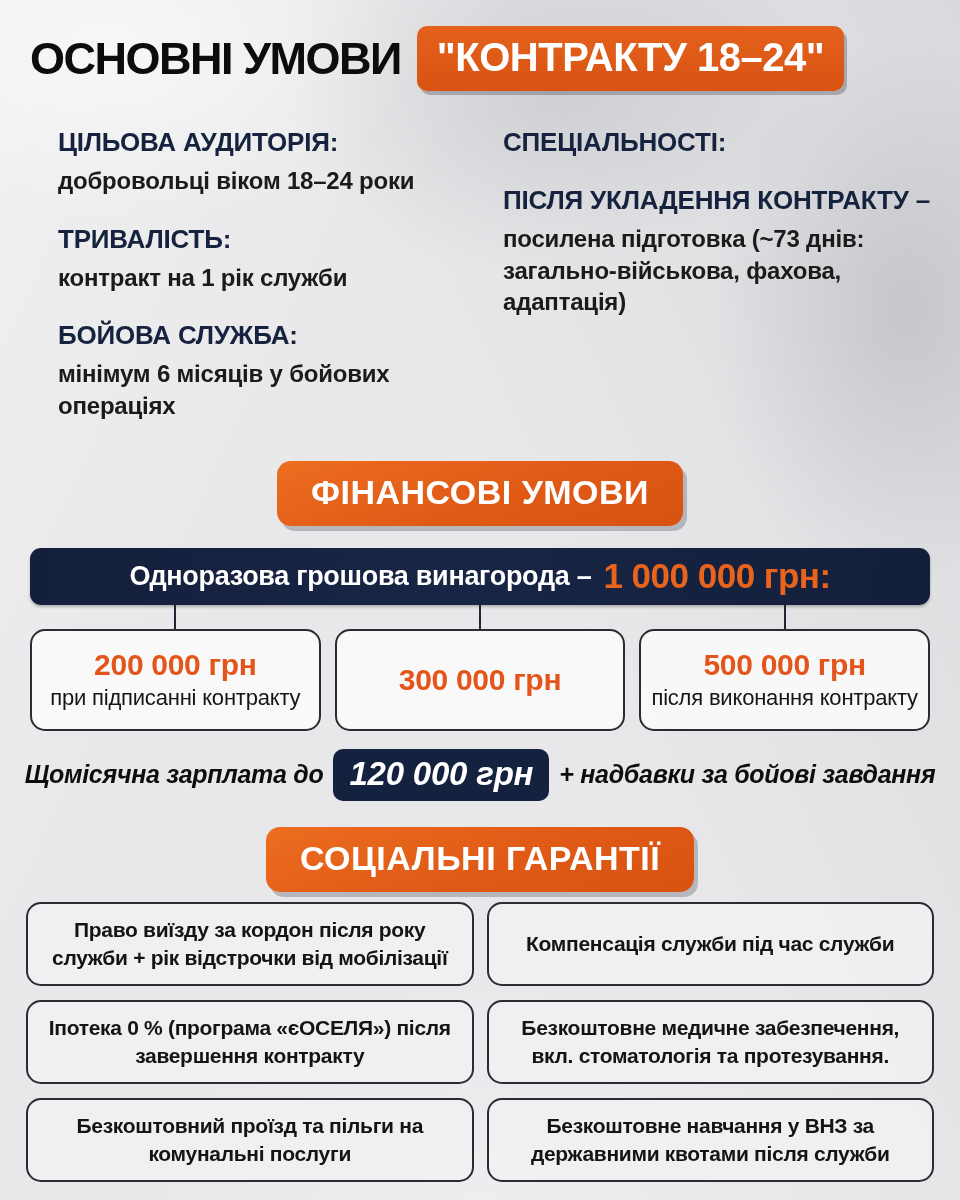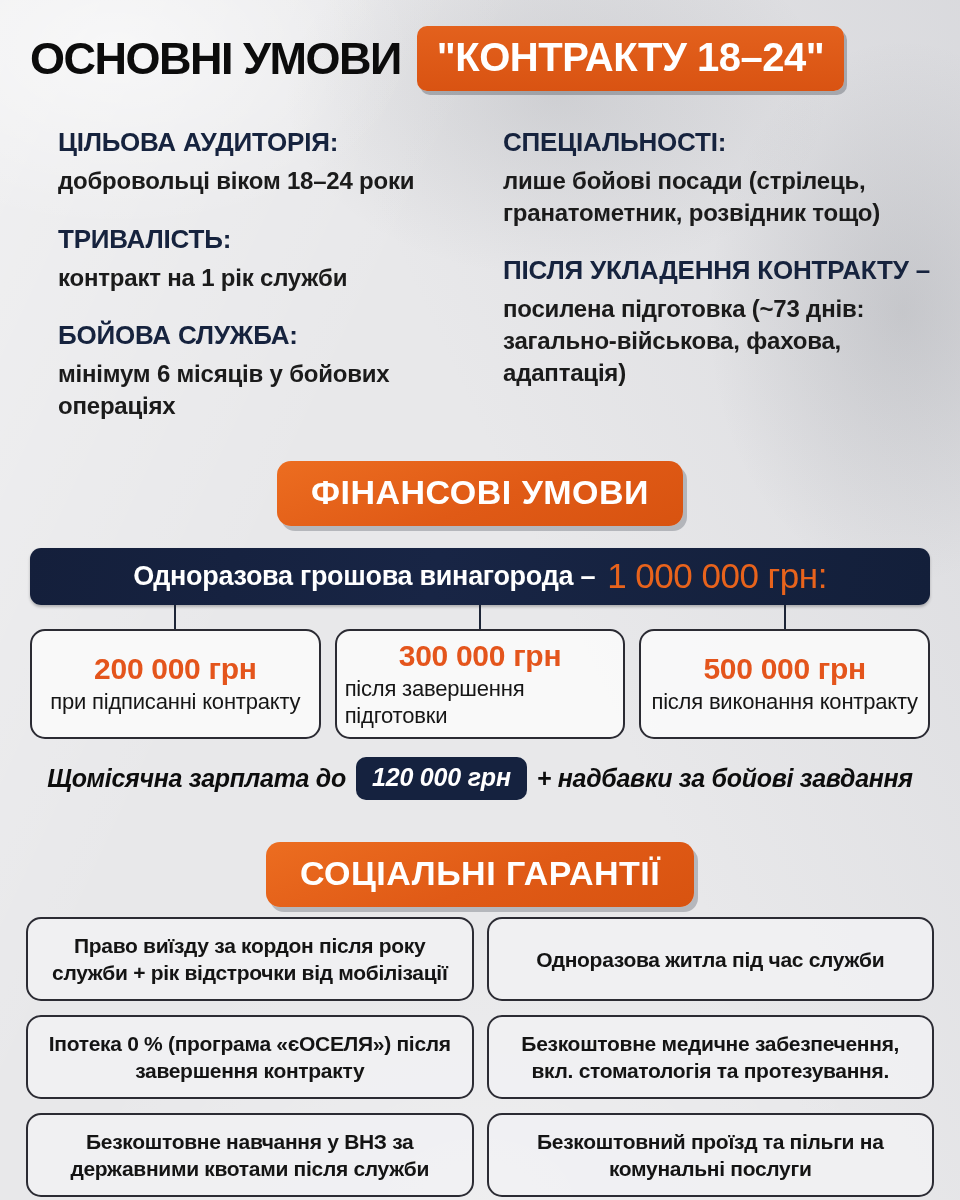--- a/index.html
+++ b/index.html
@@ -45,31 +45,31 @@
   
   .section-pill {
     width:fit-content; margin:0 auto;
     background:linear-gradient(160deg,#ec6d20 0%,#e05a16 55%,#d85310 100%);
     color:#fff; font-size:34px; font-weight:bold; letter-spacing:0.5px; white-space:nowrap;
     padding:12px 34px 14px; border-radius:14px;
     box-shadow:4px 5px 0 rgba(105,110,120,.40);
     text-align:center;
   }
   .pill-fin { margin-top:12px; }
-  .pill-soc { margin-top:42px; }
+  .pill-soc { margin-top:26px; }
 
   
   .bonus-bar {
     margin:22px 30px 0; height:57px; border-radius:11px;
     background:linear-gradient(100deg,#141f3b 0%,#182545 45%,#131f3a 100%);
     display:flex; align-items:center; justify-content:center; gap:12px;
     box-shadow:0 2px 3px rgba(0,0,0,.25);
   }
   .bonus-label { color:#fff; font-size:27px; font-weight:bold; letter-spacing:-0.3px; white-space:nowrap; }
-  .bonus-amount { color:#e8631c; font-size:35px; font-weight:normal; letter-spacing:-0.5px; white-space:nowrap; }
+  .bonus-amount { color:#e8631c; font-size:35px; font-weight:bold; letter-spacing:-0.5px; white-space:nowrap; }
 
   
   .connector-row { display:grid; grid-template-columns:repeat(3,1fr); gap:14px; padding:0 30px; height:24px; }
   .connector-cell { display:flex; justify-content:center; }
   .connector-line { width:2px; height:24px; background:#1d2537; }
 
   .pay-grid { display:grid; grid-template-columns:repeat(3,1fr); gap:14px; padding:0 30px; }
   .pay-card {
     background:rgba(250,250,250,.92); border:2px solid #2b2b33; border-radius:15px;
     min-height:102px; display:flex; flex-direction:column; align-items:center; justify-content:center;
@@ -78,21 +78,21 @@
   .pay-amount { color:#e4551c; font-size:30px; font-weight:bold; letter-spacing:-0.3px; white-space:nowrap; }
   .pay-desc { font-size:22px; color:#161616; line-height:1.22; letter-spacing:-0.2px; margin-top:3px; }
 
   
   .salary-row {
     margin-top:18px; display:flex; align-items:center; justify-content:center; gap:10px;
     font-size:25px; font-weight:bold; color:#0d0d0d; letter-spacing:-0.3px; white-space:nowrap;font-style:italic;
   }
   .salary-badge {
     background:#15223f; color:#fff; border-radius:10px; padding:6px 16px 8px;
-    font-size:25px; font-weight:bold; letter-spacing:-0.2px;
+    font-size:33px; font-weight:bold; letter-spacing:-0.2px;
   }
 
   
   .soc-grid { display:grid; grid-template-columns:repeat(2,1fr); gap:14px 13px; padding:10px 26px 0; }
   .soc-card {
     background:rgba(241,241,243,.85); border:2px solid #2b2b33; border-radius:15px;
     min-height:84px; display:flex; align-items:center; justify-content:center;
     text-align:center; padding:10px 12px;
     font-size:21px; font-weight:600; color:#141414; line-height:1.3; letter-spacing:-0.3px;
   }
@@ -123,21 +123,20 @@
         <div class="info-body">контракт на 1 рік служби</div>
       </div>
       <div class="info-block">
         <div class="info-heading">БОЙОВА СЛУЖБА:</div>
         <div class="info-body">мінімум 6 місяців у бойових операціях</div>
       </div>
     </div>
     <div class="info-col right">
       <div class="info-block">
         <div class="info-heading">СПЕЦІАЛЬНОСТІ:</div>
-        <div class="info-body">лише бойові посади (стрілець, гранатометник, розвідник тощо)</div>
       </div>
       <div class="info-block">
         <div class="info-heading">ПІСЛЯ УКЛАДЕННЯ КОНТРАКТУ –</div>
         <div class="info-body">посилена підготовка (~73 днів: загально-військова, фахова, адаптація)</div>
       </div>
     </div>
   </div>
 
   <div class="section-pill pill-fin">ФІНАНСОВІ УМОВИ</div>
 
@@ -158,42 +157,41 @@
       </div>
   </div>
 
   <div class="pay-grid">
     <div class="pay-card">
       <div class="pay-amount">200 000 грн</div>
       <div class="pay-desc">при підписанні контракту</div>
     </div>
     <div class="pay-card">
       <div class="pay-amount">300 000 грн</div>
-      <div class="pay-desc">після завершення підготовки</div>
     </div>
     <div class="pay-card">
       <div class="pay-amount">500 000 грн</div>
       <div class="pay-desc">після виконання контракту</div>
     </div>
   </div>
 
   <div class="salary-row">
     <span>Щомісячна зарплата до</span>
     <span class="salary-badge">120 000 грн</span>
     <span>+ надбавки за бойові завдання</span>
   </div>
 
   <div class="section-pill pill-soc">СОЦІАЛЬНІ ГАРАНТІЇ</div>
 
   <div class="soc-grid">
     <div class="soc-card">Право виїзду за кордон після року служби + рік відстрочки від мобілізації</div>
-    <div class="soc-card">Одноразова житла під час служби</div>
+    <div class="soc-card">Компенсація служби під час служби</div>
     <div class="soc-card">Іпотека 0 % (програма «єОСЕЛЯ») після завершення контракту</div>
     <div class="soc-card">Безкоштовне медичне забезпечення, вкл. стоматологія та протезування.</div>
+    <div class="soc-card">Безкоштовний проїзд та пільги на комунальні послуги</div>
     <div class="soc-card">Безкоштовне навчання у ВНЗ за державними квотами після служби</div>
-    <div class="soc-card">Безкоштовний проїзд та пільги на комунальні послуги</div>
   </div>
 
   <div class="footer">
     <span class="brand-dark">Глав</span><span class="brand-orange">ред</span>
   </div>
 
 </div>
 
 </body></html>

